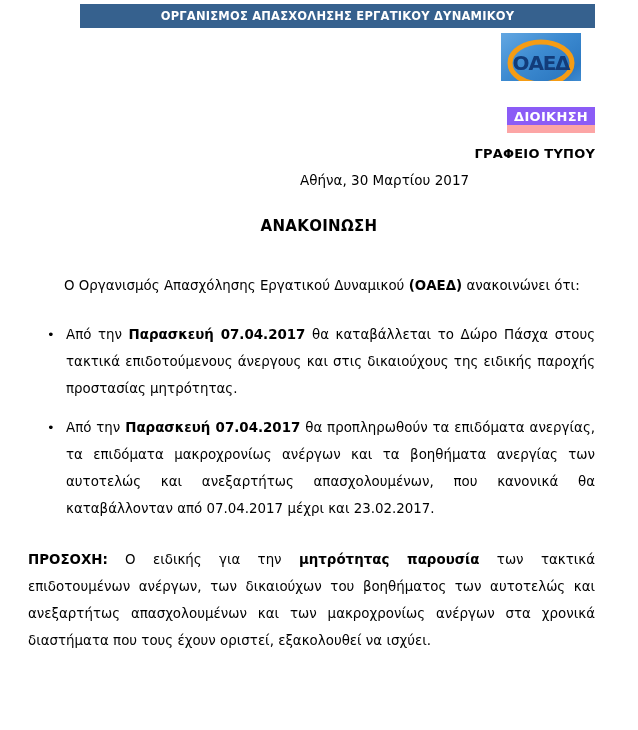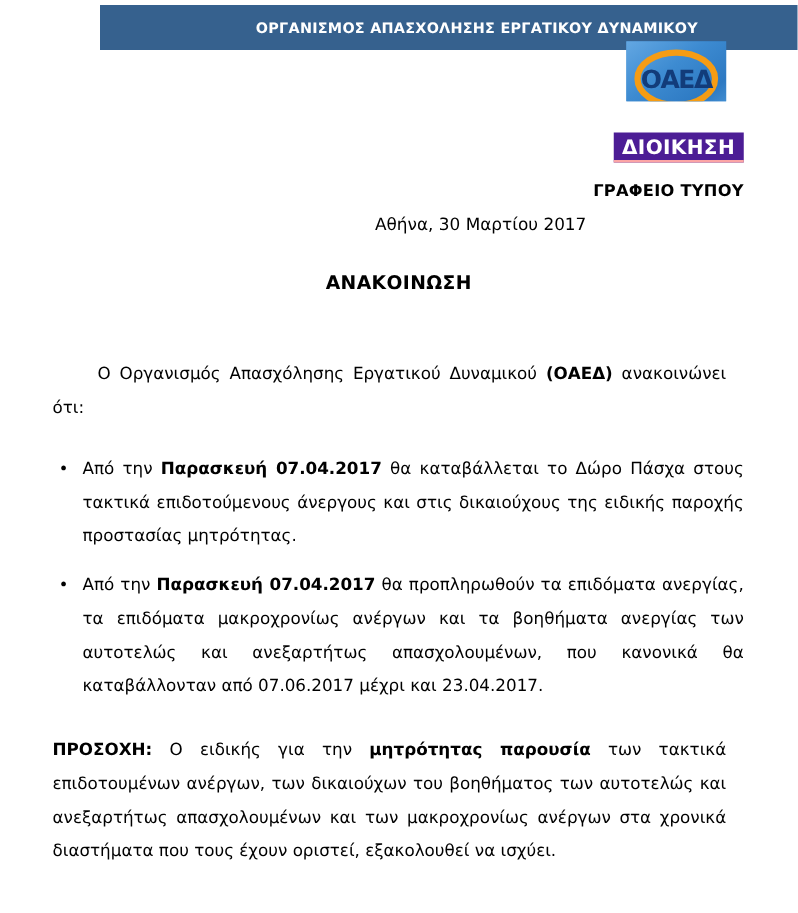--- a/index.html
+++ b/index.html
@@ -15,26 +15,25 @@
     color: #000000;
     overflow: hidden;
   }
 
   
   .header-bar {
     position: absolute;
     left: 80px;
     top: 4px;
     width: 515px;
-    height: 36px;
+    height: 24px;
     background: #36618e;
     display: flex;
     align-items: center;
     justify-content: center;
-    padding-left: 44px;
   }
   .header-bar-title {
     color: #ffffff;
     font-family: "DejaVu Sans", sans-serif;
     font-weight: bold;
     font-size: 11.5px;
     letter-spacing: 0.2px;
     white-space: nowrap;
   }
 
@@ -53,26 +52,26 @@
   
   .dioikisi-wrap {
     position: absolute;
     left: 450px;
     top: 106px;
     width: 145px;
     text-align: right;
   }
   .dioikisi-badge {
     display: inline-block;
-    background: #4c1d95;
+    background: #8b5cf6;
     color: #ffffff;
     font-weight: bold;
-    font-size: 16px;
+    font-size: 13px;
     padding: 2px 7px 1px 7px;
-    border-bottom: 2px solid #fca5a5;
+    border-bottom: 8px solid #fca5a5;
     letter-spacing: 0.3px;
   }
 
   
   .press-office {
     position: absolute;
     left: 300px;
     top: 146px;
     width: 295px;
     text-align: right;
@@ -106,21 +105,21 @@
     position: absolute;
     left: 28px;
     top: 272px;
     width: 567px;
     font-size: 13.4px;
     line-height: 27px;
   }
   .para {
     text-align: justify;
     text-justify: inter-word;
-    margin: 14px;
+    margin: 0;
   }
   .intro {
     text-indent: 36px;
     margin-bottom: 22px;
   }
   .bullet-list {
     list-style: none;
     margin: 0 0 24px 0;
     padding: 0;
   }
@@ -181,21 +180,21 @@
 
   <p class="para intro">
     <span>Ο Οργανισμός Απασχόλησης Εργατικού Δυναμικού </span><b>(ΟΑΕΔ)</b><span> ανακοινώνει ότι:</span>
   </p>
 
   <ul class="bullet-list">
     <li class="bullet-item">
       <span class="bullet-dot">•</span><span>Από την </span><b>Παρασκευή 07.04.2017</b><span> θα καταβάλλεται το Δώρο Πάσχα στους τακτικά επιδοτούμενους άνεργους και στις δικαιούχους της ειδικής παροχής προστασίας μητρότητας.</span>
     </li>
     <li class="bullet-item">
-      <span class="bullet-dot">•</span><span>Από την </span><b>Παρασκευή 07.04.2017</b><span> θα προπληρωθούν τα επιδόματα ανεργίας, τα επιδόματα μακροχρονίως ανέργων και τα βοηθήματα ανεργίας των αυτοτελώς και ανεξαρτήτως απασχολουμένων, που κανονικά θα καταβάλλονταν από 07.06.2017 μέχρι και 23.04.2017.</span>
+      <span class="bullet-dot">•</span><span>Από την </span><b>Παρασκευή 07.04.2017</b><span> θα προπληρωθούν τα επιδόματα ανεργίας, τα επιδόματα μακροχρονίως ανέργων και τα βοηθήματα ανεργίας των αυτοτελώς και ανεξαρτήτως απασχολουμένων, που κανονικά θα καταβάλλονταν από 07.04.2017 μέχρι και 23.02.2017.</span>
     </li>
   </ul>
 
 
   <p class="para para-block">
     <b>ΠΡΟΣΟΧΗ:</b><span> Ο ειδικής για την </span><b>μητρότητας παρουσία</b><span> των τακτικά επιδοτουμένων ανέργων, των δικαιούχων του βοηθήματος των αυτοτελώς και ανεξαρτήτως απασχολουμένων και των μακροχρονίως ανέργων στα χρονικά διαστήματα που τους έχουν οριστεί, εξακολουθεί να ισχύει.</span>
   </p>
 
 </div>
 

